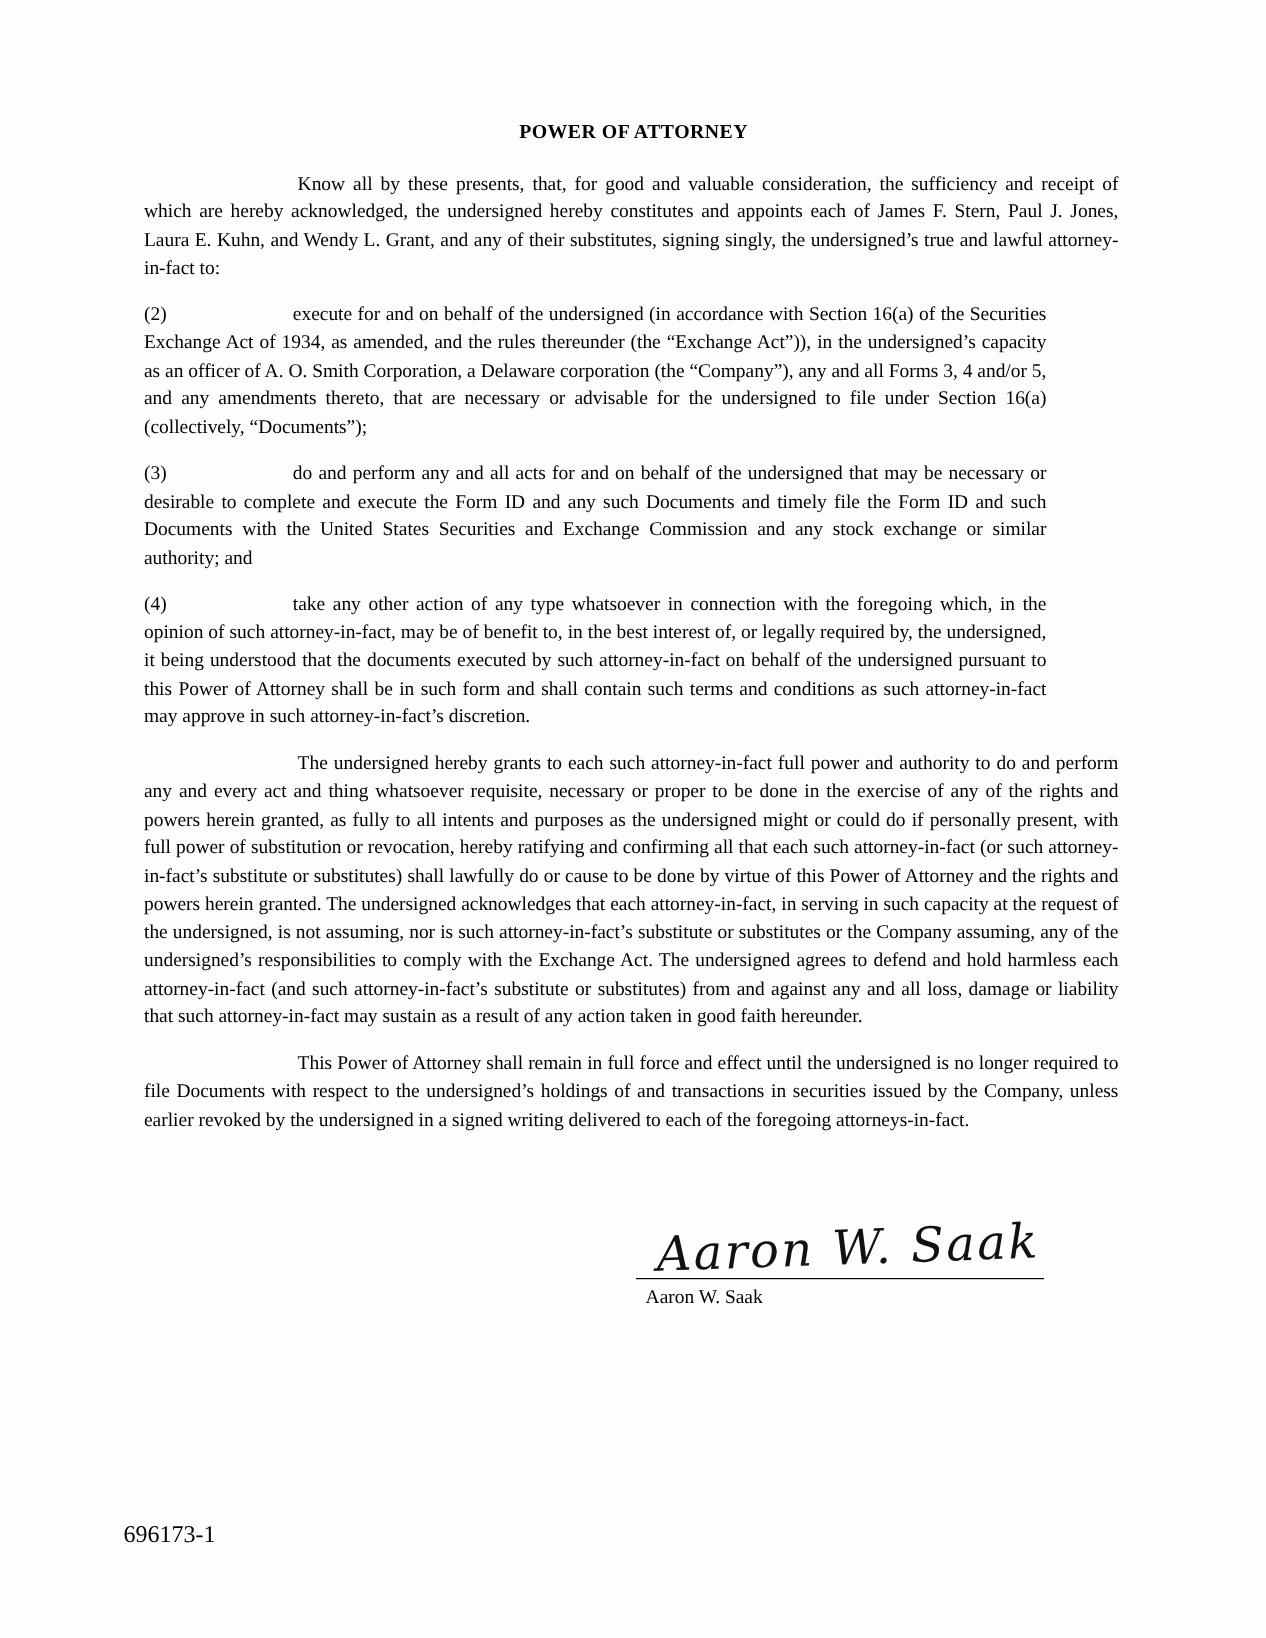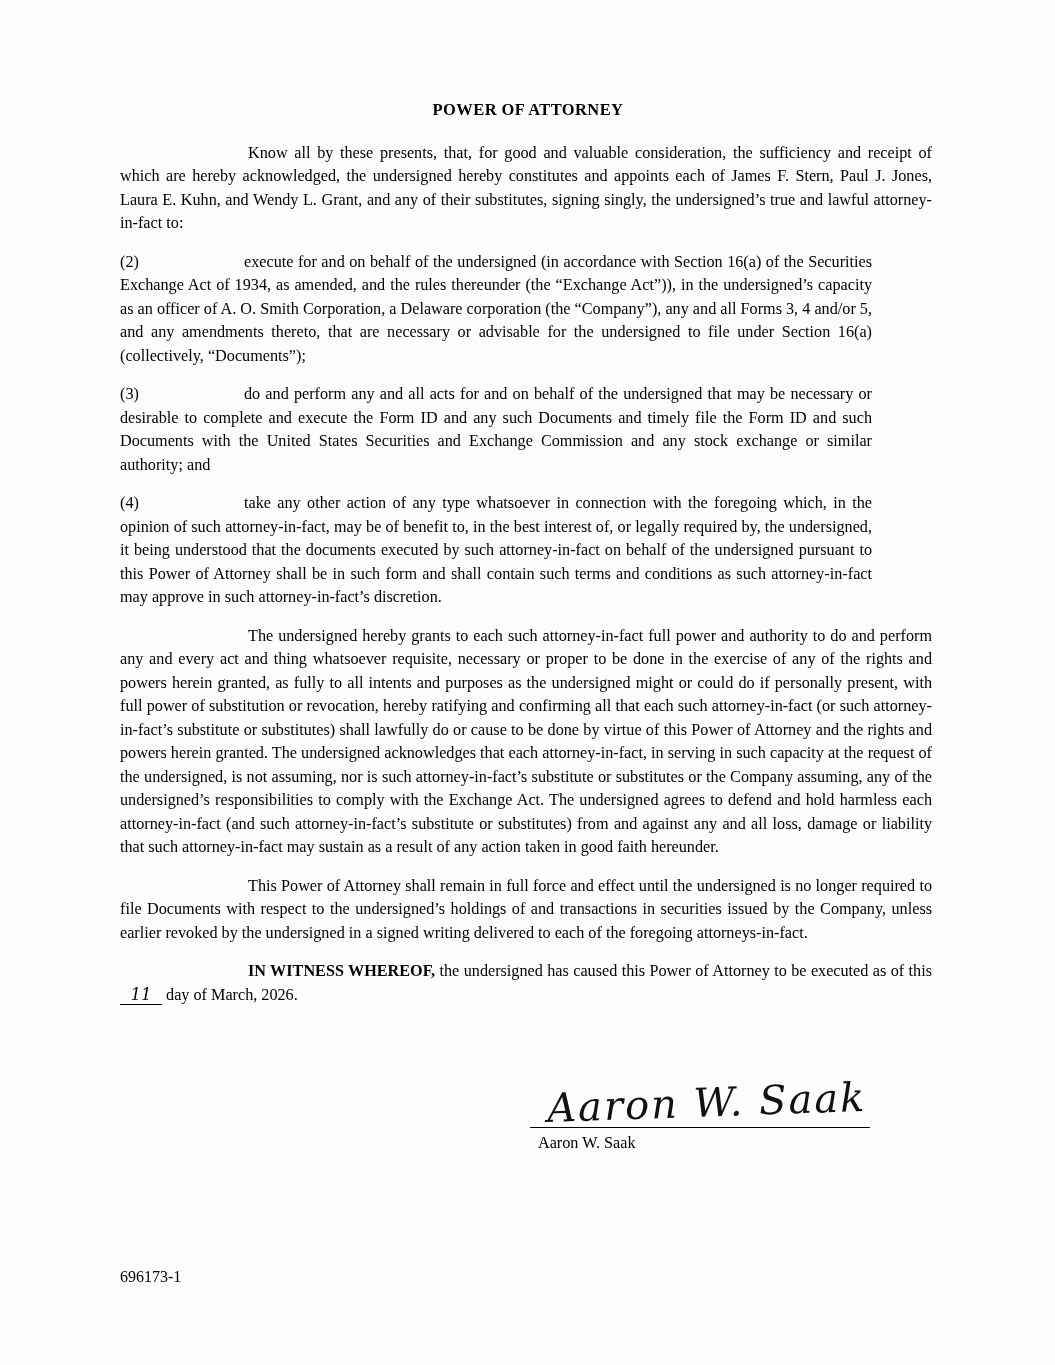--- a/index.html
+++ b/index.html
@@ -79,23 +79,23 @@
     transform: rotate(-2deg);
     transform-origin: left bottom;
   }
   .sig-name {
     margin-top: 6px;
     margin-left: 8px;
     font-size: 16.2px;
   }
   .doc-footer {
     position: absolute;
-    left: 120px;
+    left: 103px;
     top: 1268px;
-    font-size: 16px;
+    font-size: 20px;
   }
   .blank-day {
     display: inline-block;
     min-width: 42px;
     border-bottom: 1.3px solid #000;
     text-align: center;
     font-family: "DejaVu Serif", serif;
     font-style: italic;
     font-size: 16.5px;
     line-height: 1.1;
@@ -116,21 +116,20 @@
     <p class="body-text numbered"><span class="numwrap">(2)</span><span>execute for and on behalf of the undersigned (in accordance with Section 16(a) of the Securities Exchange Act of 1934, as amended, and the rules thereunder (the “Exchange Act”)), in the undersigned’s capacity as an officer of A. O. Smith Corporation, a Delaware corporation (the “Company”), any and all Forms 3, 4 and/or 5, and any amendments thereto, that are necessary or advisable for the undersigned to file under Section 16(a) (collectively, “Documents”);</span></p>
 
     <p class="body-text numbered"><span class="numwrap">(3)</span><span>do and perform any and all acts for and on behalf of the undersigned that may be necessary or desirable to complete and execute the Form ID and any such Documents and timely file the Form ID and such Documents with the United States Securities and Exchange Commission and any stock exchange or similar authority; and</span></p>
 
     <p class="body-text numbered"><span class="numwrap">(4)</span><span>take any other action of any type whatsoever in connection with the foregoing which, in the opinion of such attorney-in-fact, may be of benefit to, in the best interest of, or legally required by, the undersigned, it being understood that the documents executed by such attorney-in-fact on behalf of the undersigned pursuant to this Power of Attorney shall be in such form and shall contain such terms and conditions as such attorney-in-fact may approve in such attorney-in-fact’s discretion.</span></p>
 
     <p class="body-text"><span class="indent"></span><span>The undersigned hereby grants to each such attorney-in-fact full power and authority to do and perform any and every act and thing whatsoever requisite, necessary or proper to be done in the exercise of any of the rights and powers herein granted, as fully to all intents and purposes as the undersigned might or could do if personally present, with full power of substitution or revocation, hereby ratifying and confirming all that each such attorney-in-fact (or such attorney-in-fact’s substitute or substitutes) shall lawfully do or cause to be done by virtue of this Power of Attorney and the rights and powers herein granted.  The undersigned acknowledges that each attorney-in-fact, in serving in such capacity at the request of the undersigned, is not assuming, nor is such attorney-in-fact’s substitute or substitutes or the Company assuming, any of the undersigned’s responsibilities to comply with the Exchange Act.  The undersigned agrees to defend and hold harmless each attorney-in-fact (and such attorney-in-fact’s substitute or substitutes) from and against any and all loss, damage or liability that such attorney-in-fact may sustain as a result of any action taken in good faith hereunder.</span></p>
 
     <p class="body-text"><span class="indent"></span><span>This Power of Attorney shall remain in full force and effect until the undersigned is no longer required to file Documents with respect to the undersigned’s holdings of and transactions in securities issued by the Company, unless earlier revoked by the undersigned in a signed writing delivered to each of the foregoing attorneys-in-fact.</span></p>
 
-    <p class="body-text"><span class="indent"></span><span class="bold">IN WITNESS WHEREOF,</span><span> the undersigned has caused this Power of Attorney to be executed as of this </span><span class="blank-day">11</span><span> day of March, 2026.</span></p>
 
     <div class="sig-block">
       <div class="sig-line">
         <span class="sig-mark">Aaron W. Saak</span>
       </div>
       <div class="sig-name">Aaron W. Saak</div>
     </div>
 
   </div>
 

